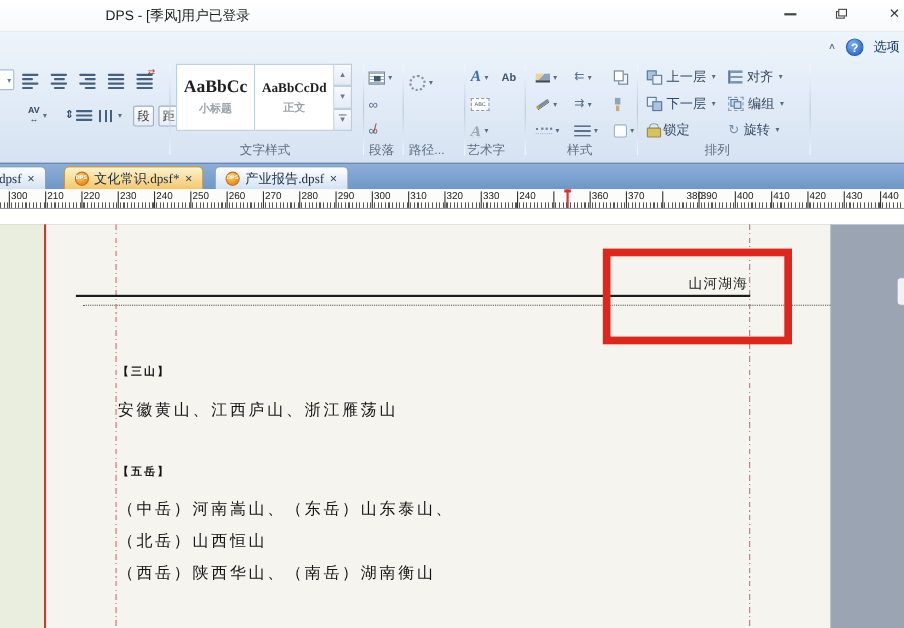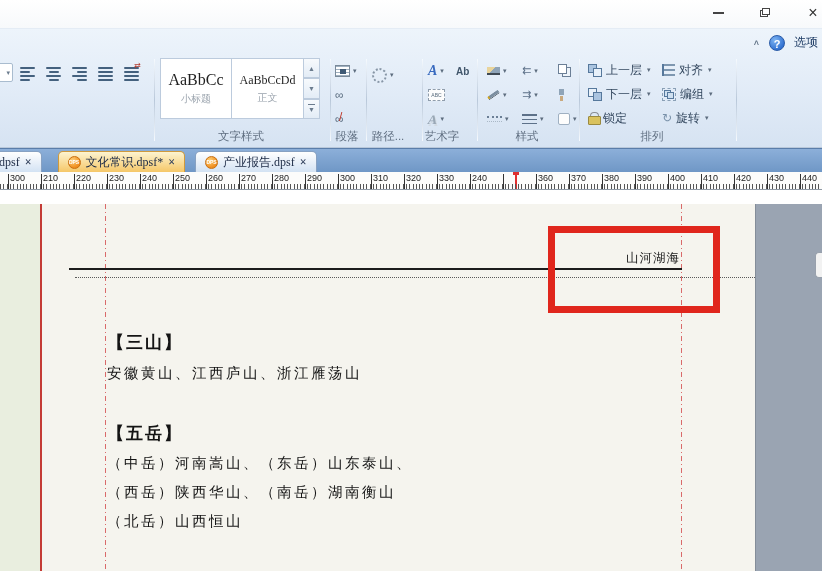--- a/index.html
+++ b/index.html
@@ -64,21 +64,21 @@
   #btn-av { width:36px; height:24px; }
   #btn-linespace { width:24px; height:24px; }
   #btn-columns { width:33px; height:24px; }
   .vcols { width:14px; height:11px;
     background:repeating-linear-gradient(90deg,#44617e 0 2px,transparent 2px 5px); }
   .cnbtn { width:19px; height:19px; border:1px solid #9eb0c4; border-radius:2px;
     background:linear-gradient(#fefefe,#e8eef6); font-size:11px; color:#333;
     display:flex; align-items:center; justify-content:center; }
 
   
-  #gallery { left:160px; top:29px; display:flex; }
+  #gallery { left:160px; top:29px; display:flex;font-weight:bold; }
   .style-cell { width:72px; height:61px; background:#fff; border:1px solid #bccbdd;
     display:flex; flex-direction:column; align-items:center; justify-content:center; gap:3px; }
   .style-cell + .style-cell { border-left:none; }
   .sc-preview1 { font-family:"Liberation Serif","DejaVu Serif",serif; font-size:16px; color:#1f1f1f; }
   .sc-preview2 { font-family:"Liberation Serif","DejaVu Serif",serif; font-size:12px; color:#1f1f1f; }
   .sc-name { font-size:10px; color:#9aa3ad; }
   #gallery-scroll { display:flex; flex-direction:column; }
   .gs-btn { width:16px; height:20.4px; border:1px solid #bccbdd; border-left:none;
     background:linear-gradient(#f7fafd,#e3ecf6); font-size:7px; color:#6b7c8e;
     display:flex; align-items:center; justify-content:center; }
@@ -181,36 +181,37 @@
   #guide-left { left:63px; } #guide-right { left:639px; }
   #header-rule { position:absolute; left:27px; top:64px; width:613px; height:2px; background:#1c1c1c; }
   #header-dotted { position:absolute; left:33px; top:73px; width:680px; border-top:1.5px dotted #5a5a5a; }
   #page-header-text { position:absolute; right:75px; top:46px; font-size:12.5px; color:#222;
     font-family:"DejaVu Serif","Liberation Serif",serif; letter-spacing:1px; }
   #doc-title { position:absolute; left:66px; top:62px; width:573px; text-align:center;
     font-family:"DejaVu Serif","Liberation Serif",serif; font-size:21px; font-weight:600;
     letter-spacing:9px; color:#1a1a1a; }
   #doc-body { position:absolute; left:65px; top:127px; width:560px;
     font-family:"DejaVu Serif","Liberation Serif",serif; color:#141414; }
-  .doc-h { font-size:17px; font-weight:700; letter-spacing:2px; height:22px; }
+  .doc-h { font-size:10px; font-weight:700; letter-spacing:2px; height:22px; }
   .doc-line { font-size:14.5px; letter-spacing:2.5px; line-height:29px; }
   #sec1-h { margin-top:0; } #sec1-l1 { margin-top:6px; }
   #sec2-h { margin-top:34px; } #sec2-lines { margin-top:5px; }
   #sec3-h { margin-top:36px; }
   #annotation-rect { position:absolute; left:506px; top:22px; width:172px; height:87px;
     border:7px solid #e0261c; }
   #scroll-thumb { position:absolute; right:0; top:48px; width:7px; height:26px;
     background:#f2f2f2; border:1px solid #98a0ac; border-right:none; border-radius:4px 0 0 4px; }
 </style>
 </head>
 <body>
 
 <div id="app">
 
   <div id="titlebar">
+    <span id="title-text">DPS - [季风]用户已登录</span>
     <div class="winbtn" id="btn-min"><span class="bar"></span></div>
     <div class="winbtn" id="btn-restore">
       <span class="restore-shape"><i class="b"></i><i class="f"></i></span>
     </div>
     <div class="winbtn" id="btn-close">×</div>
   </div>
 
   <div id="ribbon">
     <div id="mini">
       <span id="chevron">∧</span>
@@ -255,20 +256,38 @@
         </div>
       <div class="rbtn abtn">
           <span class="bars al-j al-d">
             <i></i>
             <i></i>
             <i></i>
             <i></i>
             <span class="arr">⇄</span>
           </span>
         </div>
+    </div>
+    <div class="rg" id="align-row2">
+      <div class="rbtn dd" id="btn-av">
+        <span class="txt-ic"><span>AV</span><br><span>↔</span></span>
+      </div>
+      <div class="rbtn" id="btn-linespace">
+        <span class="txt-ic" style="font-size:10px">⇕</span>
+        <span class="bars al-j" style="width:8px">
+            <i></i>
+            <i></i>
+            <i></i>
+          </span>
+      </div>
+      <div class="rbtn dd" id="btn-columns">
+          <span class="vcols"></span>
+        </div>
+      <div class="rbtn cnbtn">段</div>
+      <div class="rbtn cnbtn">距</div>
     </div>
 
     <div class="gsep" style="left:154px"></div>
 
     <div class="rg" id="gallery">
       <div class="style-cell">
         <span class="sc-preview1">AaBbCc</span>
         <span class="sc-name">小标题</span>
       </div>
       <div class="style-cell">
@@ -441,21 +460,21 @@
       <span class="ruler-num" style="left: 439px;">330</span>
       <div class="ruler-tick" style="left: 470px;"></div>
       <span class="ruler-num" style="left: 472px;">240</span>
       <div class="ruler-tick" style="left: 503px;"></div>
       <span class="ruler-num" style="left: 505px; margin-top: 24px;">350</span>
       <div class="ruler-tick" style="left: 536px;"></div>
       <span class="ruler-num" style="left: 538px;">360</span>
       <div class="ruler-tick" style="left: 569px;"></div>
       <span class="ruler-num" style="left: 571px;">370</span>
       <div class="ruler-tick" style="left: 602px;"></div>
-      <span class="ruler-num" style="left: 604px;">380</span>
+      <span class="ruler-num" style="left: 624px;">380</span>
       <div class="ruler-tick" style="left: 635px;"></div>
       <span class="ruler-num" style="left: 637px;">390</span>
       <div class="ruler-tick" style="left: 668px;"></div>
       <span class="ruler-num" style="left: 670px;">400</span>
       <div class="ruler-tick" style="left: 701px;"></div>
       <span class="ruler-num" style="left: 703px;">410</span>
       <div class="ruler-tick" style="left: 734px;"></div>
       <span class="ruler-num" style="left: 736px;">420</span>
       <div class="ruler-tick" style="left: 767px;"></div>
       <span class="ruler-num" style="left: 769px;">430</span>
@@ -471,22 +490,22 @@
       <div class="vguide" id="guide-right"></div>
       <div id="header-rule"></div>
       <div id="header-dotted"></div>
       <div id="page-header-text">山河湖海</div>
       <div id="doc-body">
         <div class="doc-h" id="sec1-h">【三山】</div>
         <div class="doc-line" id="sec1-l1">安徽黄山、江西庐山、浙江雁荡山</div>
         <div class="doc-h" id="sec2-h">【五岳】</div>
         <div id="sec2-lines">
           <div class="doc-line">（中岳）河南嵩山、（东岳）山东泰山、</div>
+          <div class="doc-line">（北岳）山西恒山</div>
           <div class="doc-line">（西岳）陕西华山、（南岳）湖南衡山</div>
-          <div class="doc-line">（北岳）山西恒山</div>
         </div>
         <div class="doc-h" id="sec3-h">【五岭】</div>
       </div>
       <div id="annotation-rect"></div>
     </div>
     <div id="scroll-thumb"></div>
   </div>
 
 </div>
 

